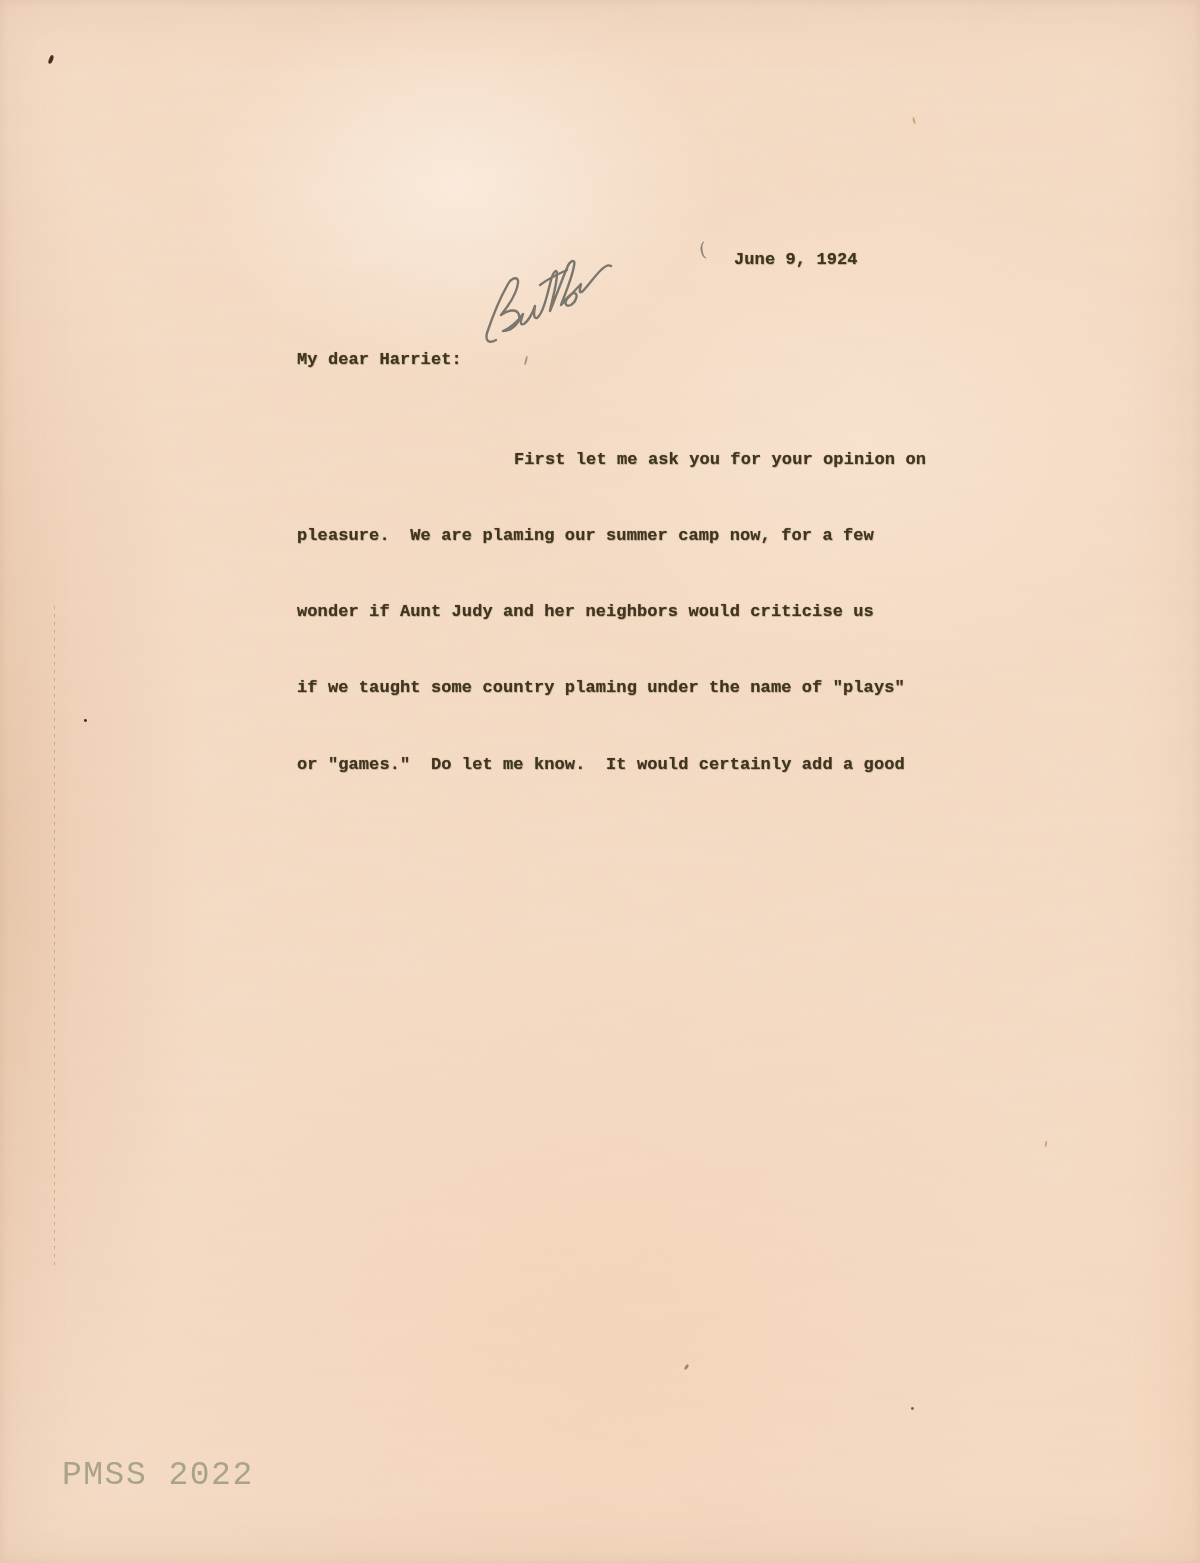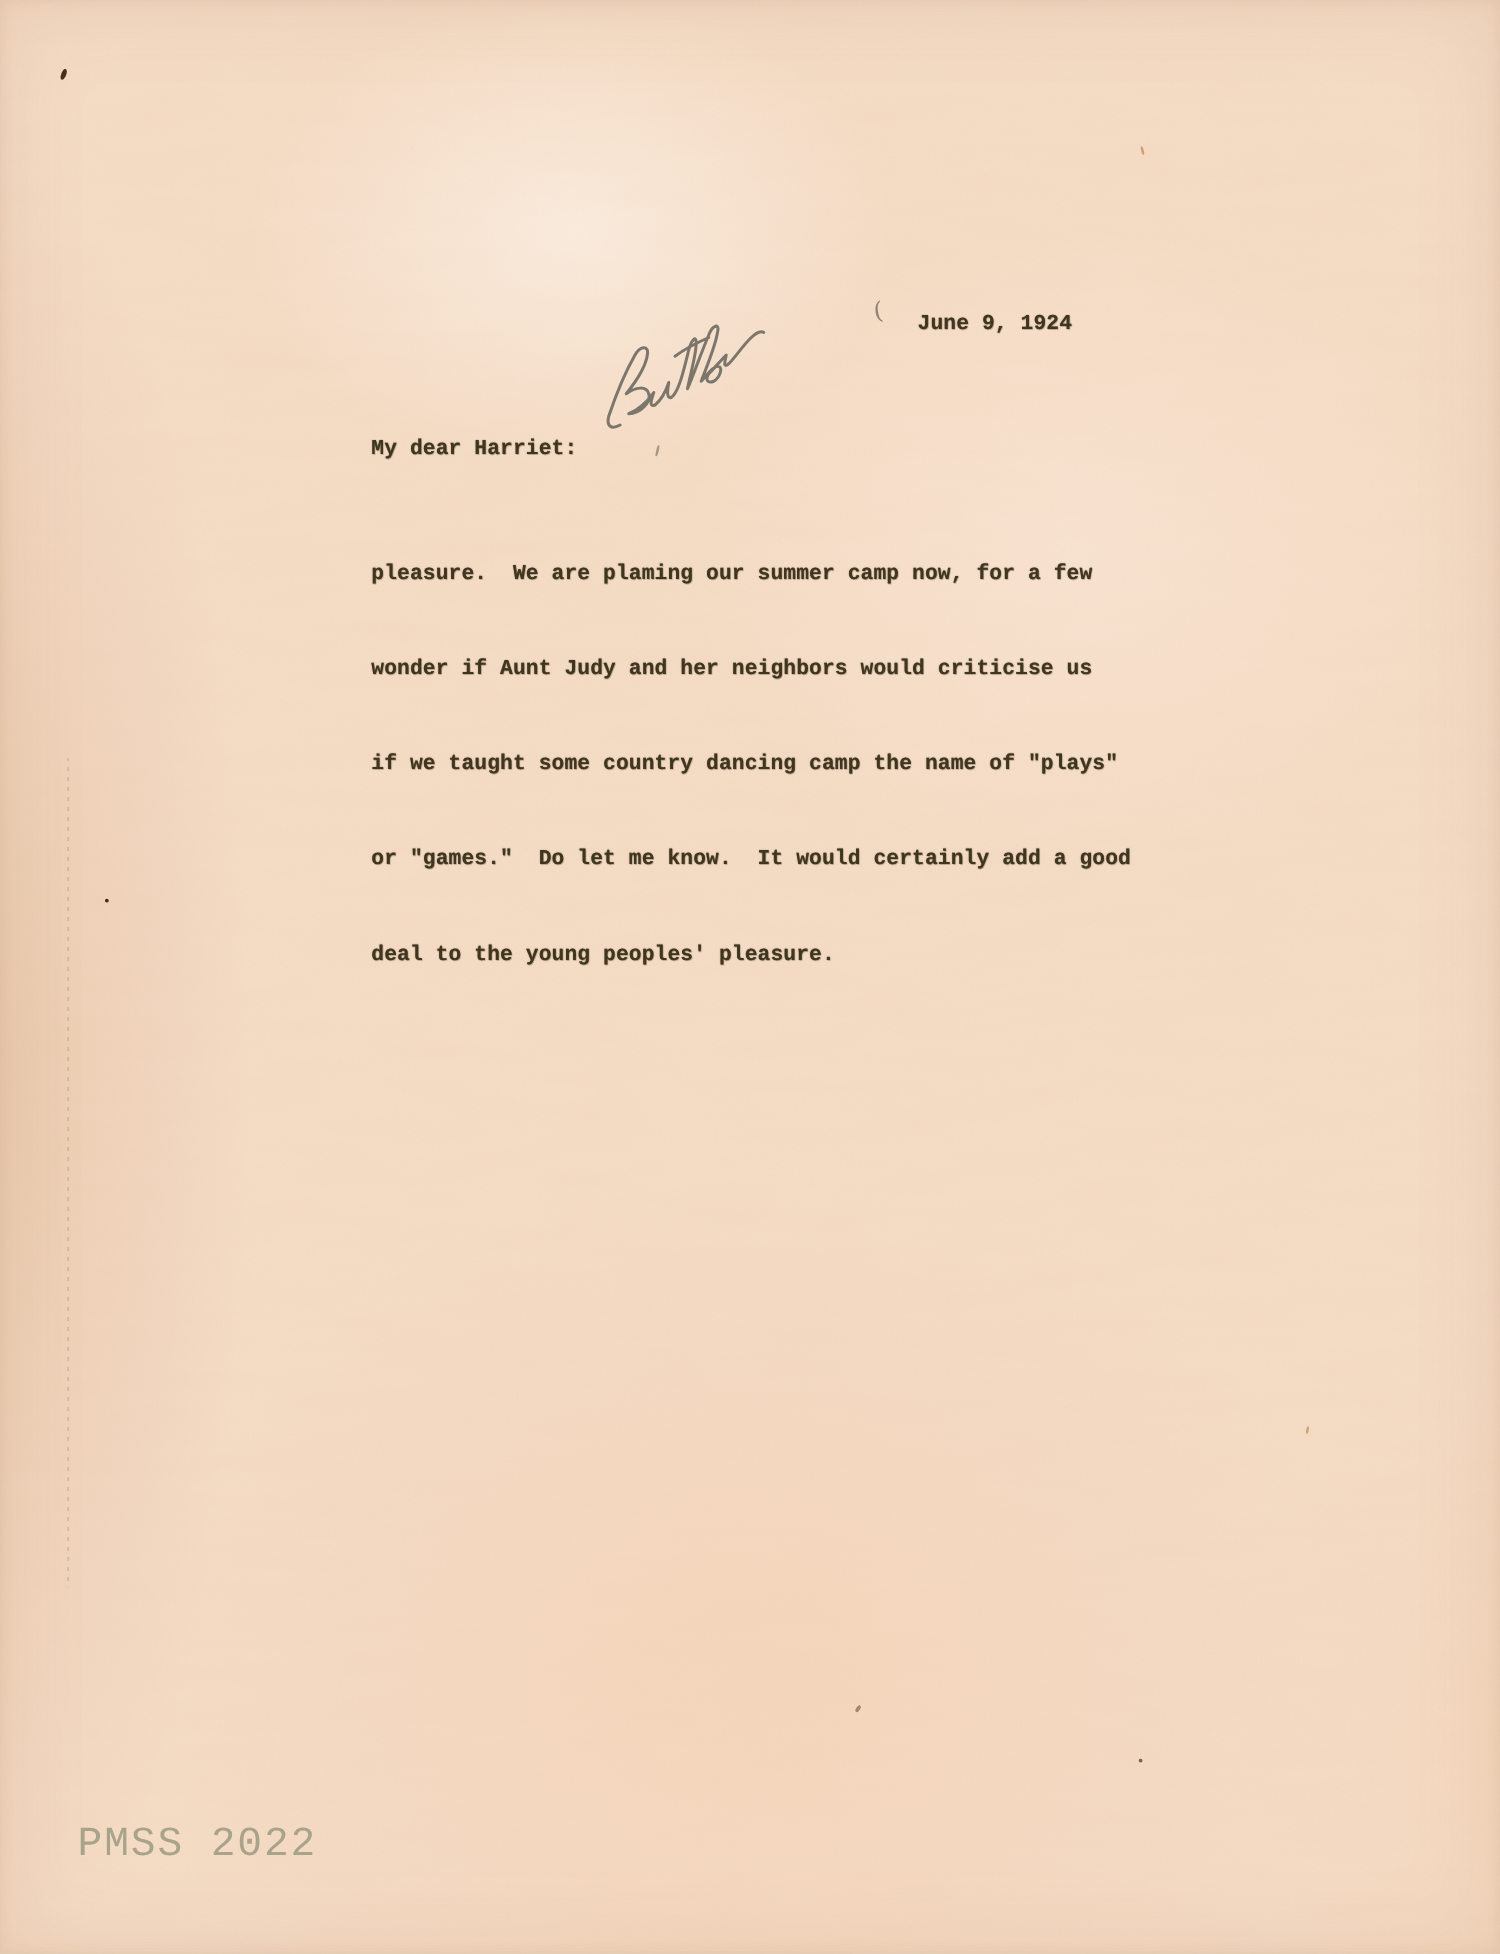--- a/index.html
+++ b/index.html
@@ -128,22 +128,22 @@
                C 114,63 112,69 117,65
                C 122,60 128,51 134,45
                C 138,41 142,38 145,40"></path>
       <path d="M 74,59 C 82,53 92,48 101,44"></path>
     </g>
   </svg>
 
   <div class="typewriter salutation">My dear Harriet:</div>
 
   <div class="typewriter body">
+    <div class="line first">First let me ask you for your opinion on</div>
     <div class="line">pleasure.  We are plaming our summer camp now, for a few</div>
     <div class="line">wonder if Aunt Judy and her neighbors would criticise us</div>
-    <div class="line">if we taught some country dancing camp the name of "plays"</div>
+    <div class="line">if we taught some country plaming under the name of "plays"</div>
     <div class="line">or "games."  Do let me know.  It would certainly add a good</div>
-    <div class="line">deal to the young peoples' pleasure.</div>
   </div>
 
   <div class="watermark">PMSS 2022</div>
 
 </div>
 
 </body></html>

